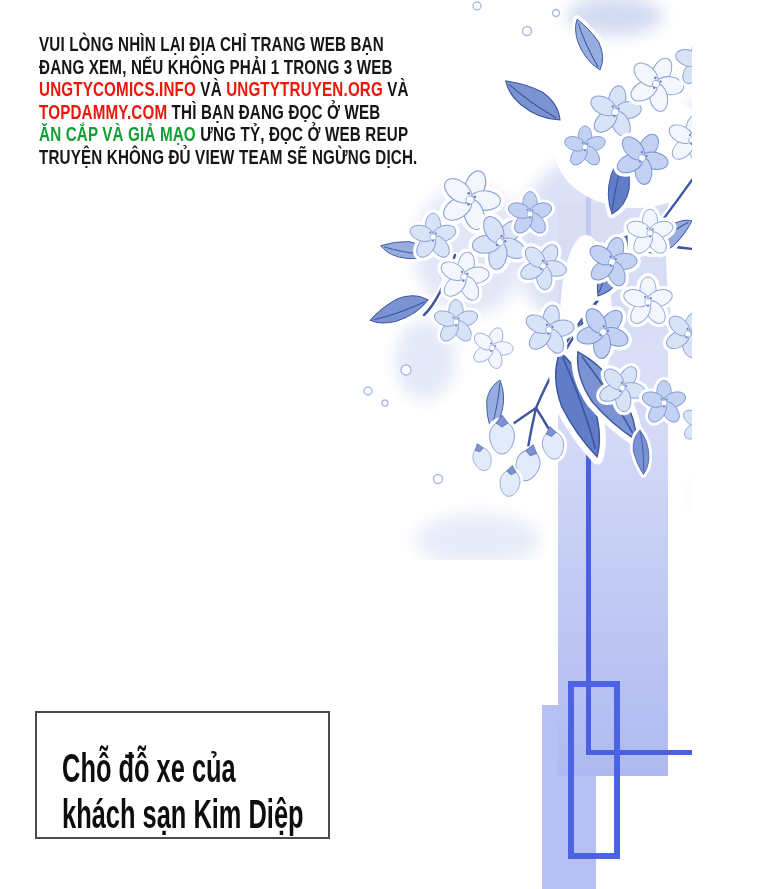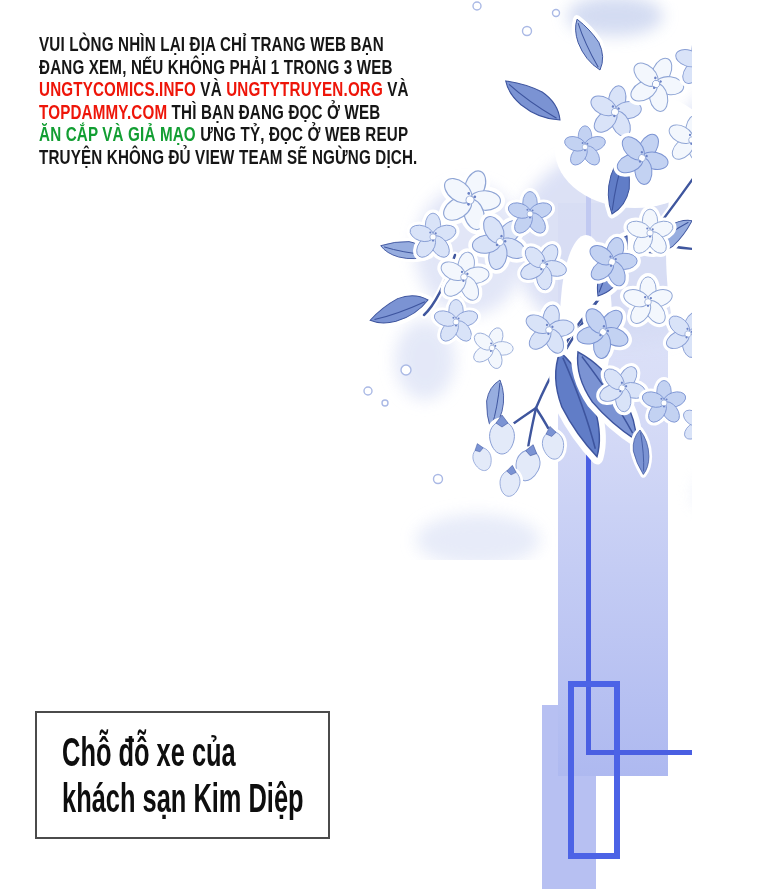--- a/index.html
+++ b/index.html
@@ -25,21 +25,21 @@
   .warning{position:absolute;left:39px;top:33px;}
   .wline{white-space:nowrap;font-weight:bold;font-size:20px;line-height:22.6px;
          transform:scaleX(0.76);transform-origin:0 50%;letter-spacing:.2px;}
   .c-black{color:#161616;}
   .c-red{color:#ee1509;}
   .c-green{color:#129e32;}
 
   
   .caption-box{position:absolute;left:35px;top:711px;width:295px;height:128px;
                box-sizing:border-box;background:#ffffff;border:2px solid #4b4b4b;
-               display:flex;flex-direction:column;justify-content:center;align-items:center;}
+               display:flex;flex-direction:column;justify-content:flex-end;align-items:center;}
   .cap-line{font-weight:bold;font-size:41px;line-height:46px;color:#0e0e0e;
             transform:scaleX(0.62);transform-origin:50% 50%;white-space:nowrap;}
 
   
   .shadow{opacity:.85;}
   .halo{fill:#ffffff;stroke:#ffffff;stroke-width:8;stroke-linejoin:round;}
   .fl .body{stroke-width:1;}
   .fl-w .body{fill:#f3f7fd;stroke:#8fa5d5;}
   .fl-l .body{fill:#d9e3f8;stroke:#879dd4;}
   .fl-m .body{fill:#c3d2f2;stroke:#7b93d2;}

